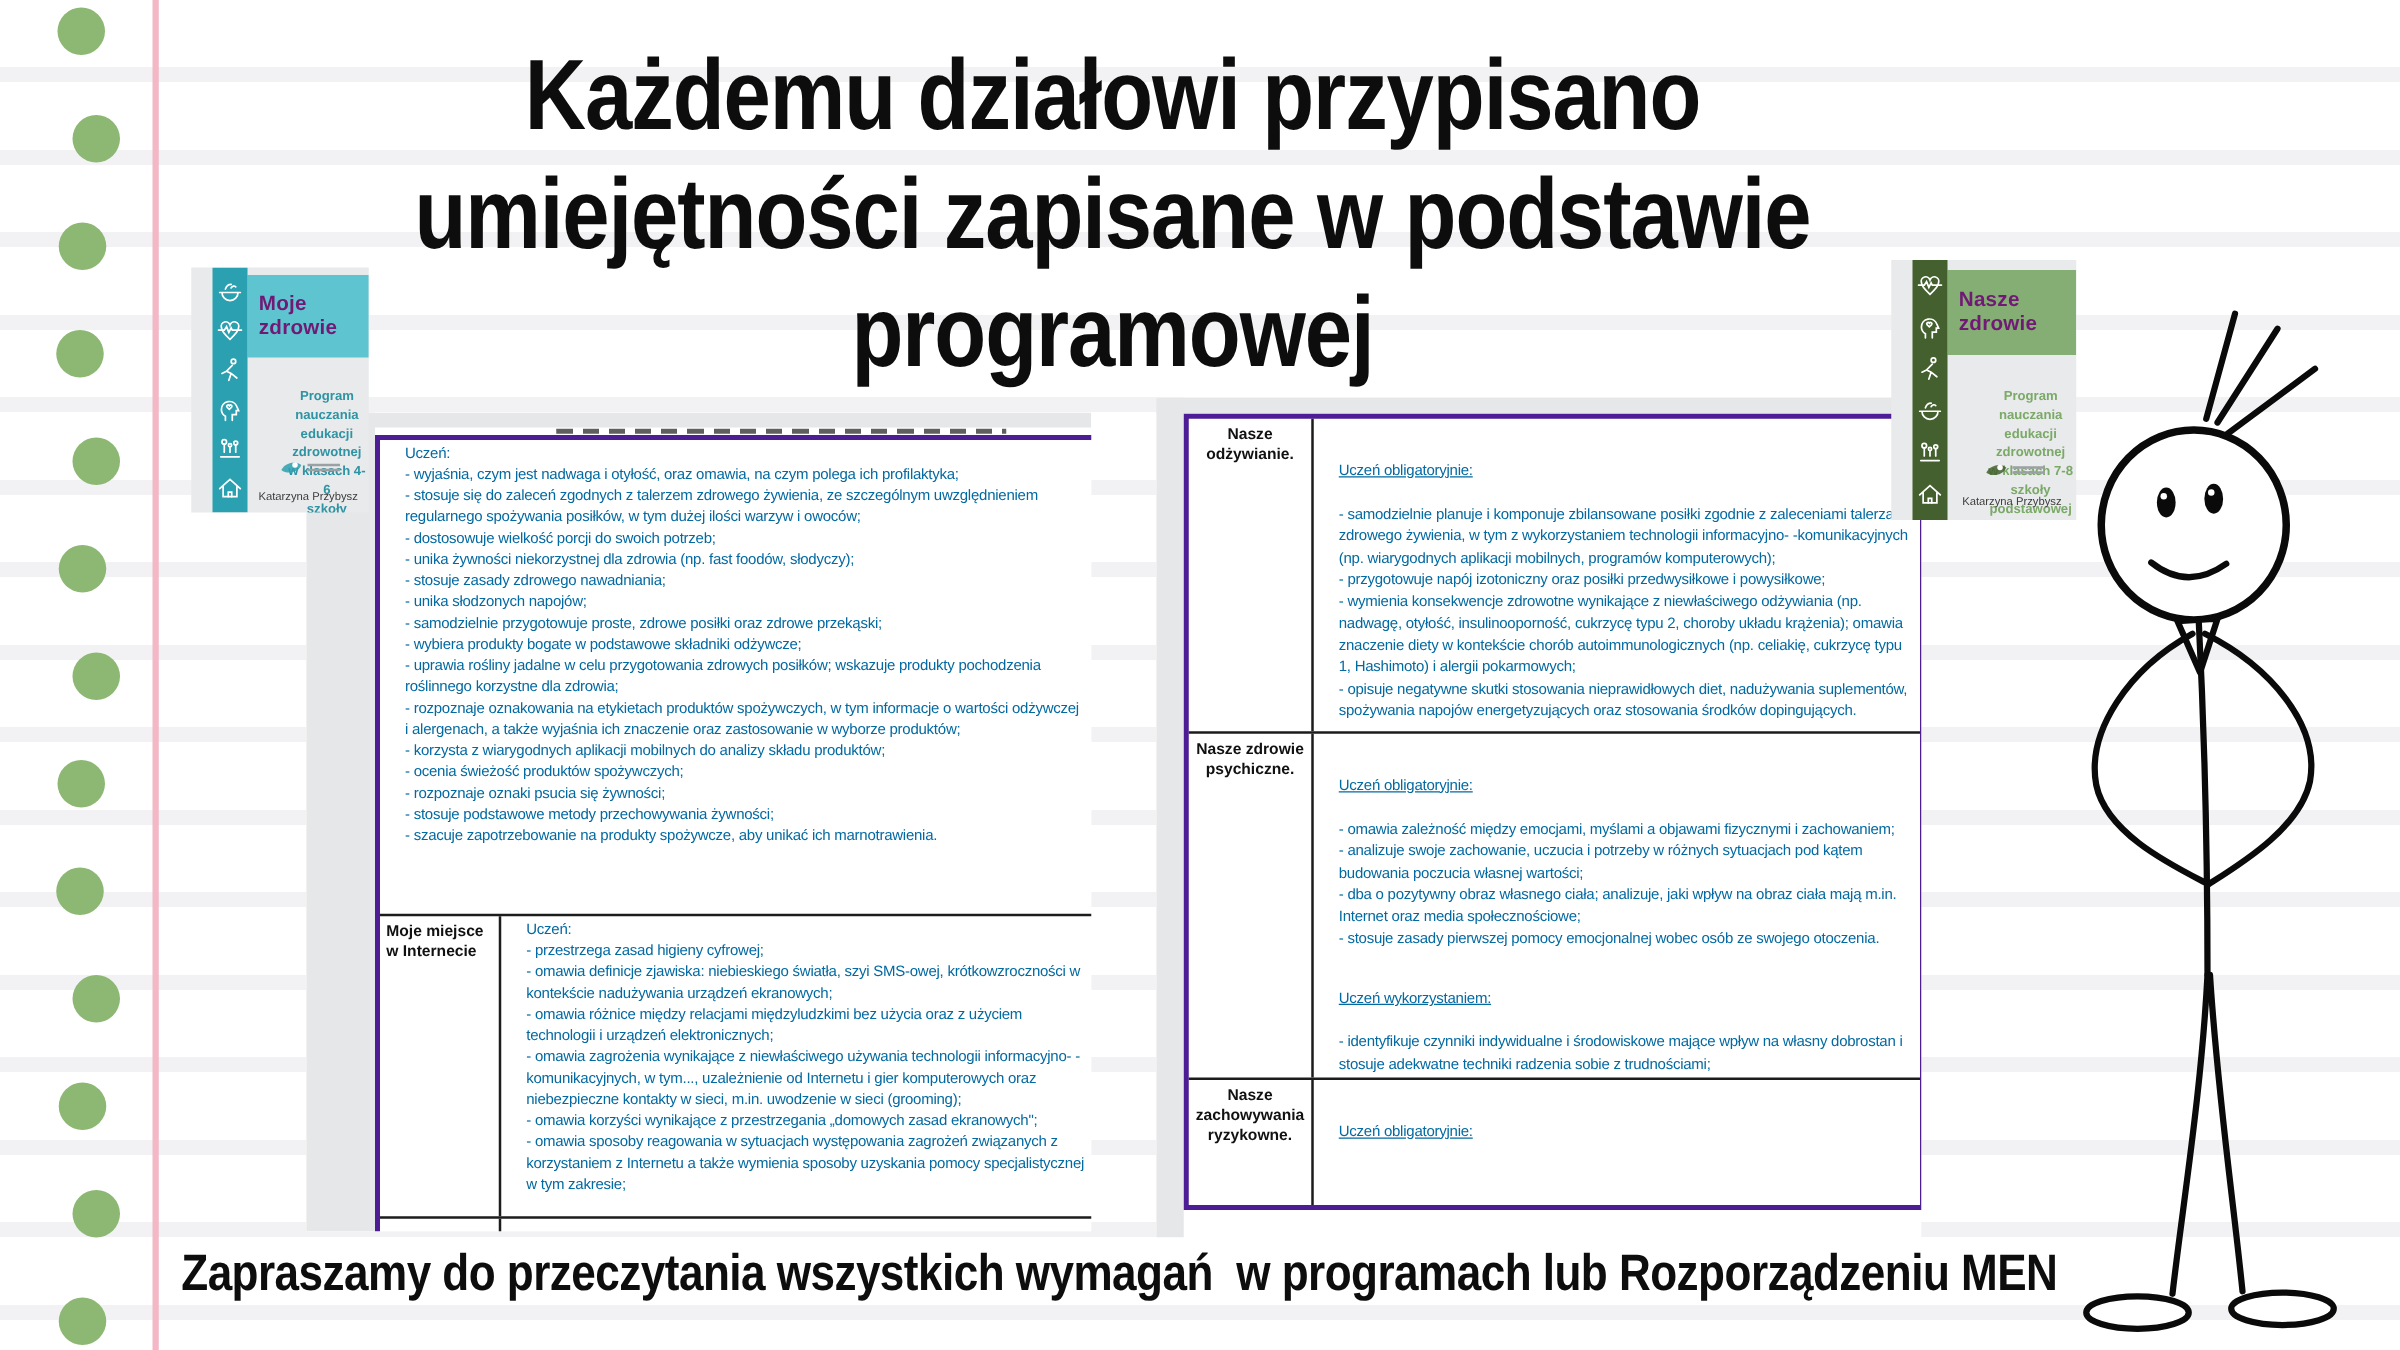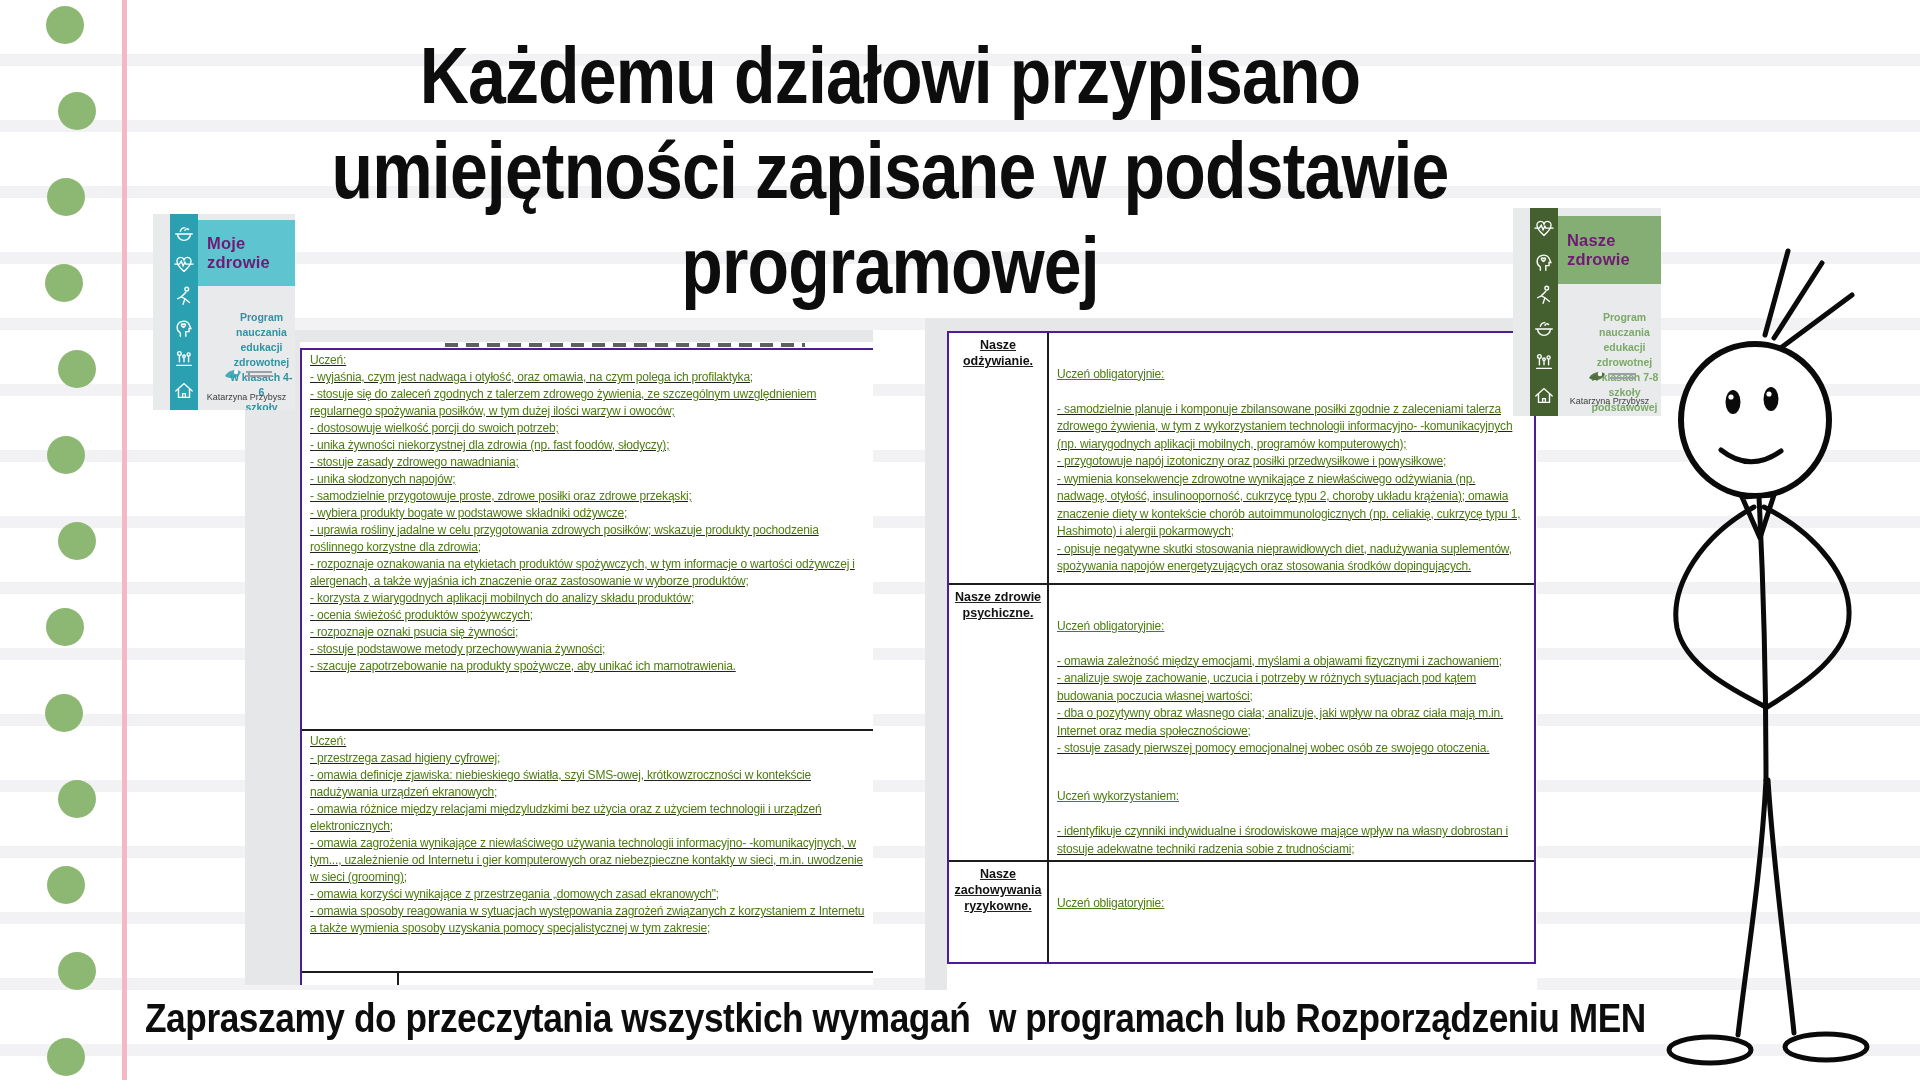--- a/index.html
+++ b/index.html
@@ -30,30 +30,30 @@
   .doc-left .margin-left{width:55px;}
   .doc-left .margin-top{height:12px;}
   .doc-right{left:925px;top:318px;width:612px;height:672px;}
   .doc-right .margin-left{width:22px;}
   .doc-right .margin-top{height:13px;}
   .partial-line{
     position:absolute;left:200px;top:13px;width:360px;height:4px;opacity:.75;
     background:repeating-linear-gradient(90deg,#2a2a2a 0 13px,transparent 13px 21px);
   }
   
-  .tbl{position:absolute;border:2px solid #4c1d95;background:#fff;text-decoration:underline;}
+  .tbl{position:absolute;border:4px solid #4c1d95;background:#fff;}
   .tbl-left{left:55px;top:18px;width:572px;}
   .tbl-right{left:22px;top:13px;width:585px;}
   .trow{display:flex;border-bottom:2px solid #1c1c1c;}
   .trow:last-child{border-bottom:none;}
   .th{flex:0 0 85px;border-right:2px solid #1c1c1c;font-weight:bold;font-size:12.5px;
       line-height:16px;padding:4px 5px;white-space:pre-line;color:#111;}
   .tbl-right .th{flex:0 0 88px;text-align:center;}
-  .td{flex:1;font-size:12px;line-height:17px;letter-spacing:-.2px;padding:2px 8px 2px 8px;
-      white-space:pre-line;overflow:hidden;color:#4d7c0f;}
+  .td{flex:1;font-size:12px;line-height:17px;letter-spacing:-.2px;padding:2px 8px 2px 20px;
+      white-space:pre-line;overflow:hidden;color:#0369a1;}
   .tbl-right .td{line-height:17.5px;}
   .u{display:block;text-decoration:underline;margin-top:13px;}
   .sec{display:block;white-space:pre-line;}
   
   .cover{position:absolute;background:#e9eaeb;overflow:hidden;}
   .cover .strip{position:absolute;left:17px;top:0;bottom:0;width:28px;display:flex;
       flex-direction:column;align-items:center;justify-content:space-around;padding:4px 0;}
   .cover .band{position:absolute;left:45px;right:0;display:flex;align-items:center;}
   .cover .band-title{font-weight:bold;color:#701a75;font-size:16.5px;padding-left:9px;letter-spacing:.2px;}
   .cover .subtitle{position:absolute;left:45px;right:0;text-align:center;font-weight:bold;
@@ -118,20 +118,22 @@
 - wybiera produkty bogate w podstawowe składniki odżywcze;
 - uprawia rośliny jadalne w celu przygotowania zdrowych posiłków; wskazuje produkty pochodzenia roślinnego korzystne dla zdrowia;
 - rozpoznaje oznakowania na etykietach produktów spożywczych, w tym informacje o wartości odżywczej i alergenach, a także wyjaśnia ich znaczenie oraz zastosowanie w wyborze produktów;
 - korzysta z wiarygodnych aplikacji mobilnych do analizy składu produktów;
 - ocenia świeżość produktów spożywczych;
 - rozpoznaje oznaki psucia się żywności;
 - stosuje podstawowe metody przechowywania żywności;
 - szacuje zapotrzebowanie na produkty spożywcze, aby unikać ich marnotrawienia.</div>
       </div>
       <div class="trow" style="height:240px">
+        <div class="th">Moje miejsce
+w Internecie</div>
         <div class="td">Uczeń:
 - przestrzega zasad higieny cyfrowej;
 - omawia definicje zjawiska: niebieskiego światła, szyi SMS-owej, krótkowzroczności w kontekście nadużywania urządzeń ekranowych;
 - omawia różnice między relacjami międzyludzkimi bez użycia oraz z użyciem technologii i urządzeń elektronicznych;
 - omawia zagrożenia wynikające z niewłaściwego używania technologii informacyjno- -komunikacyjnych, w tym..., uzależnienie od Internetu i gier komputerowych oraz niebezpieczne kontakty w sieci, m.in. uwodzenie w sieci (grooming);
 - omawia korzyści wynikające z przestrzegania „domowych zasad ekranowych";
 - omawia sposoby reagowania w sytuacjach występowania zagrożeń związanych z korzystaniem z Internetu a także wymienia sposoby uzyskania pomocy specjalistycznej w tym zakresie;</div>
       </div>
       <div class="trow" style="height:13px">
         <div class="th"></div>

